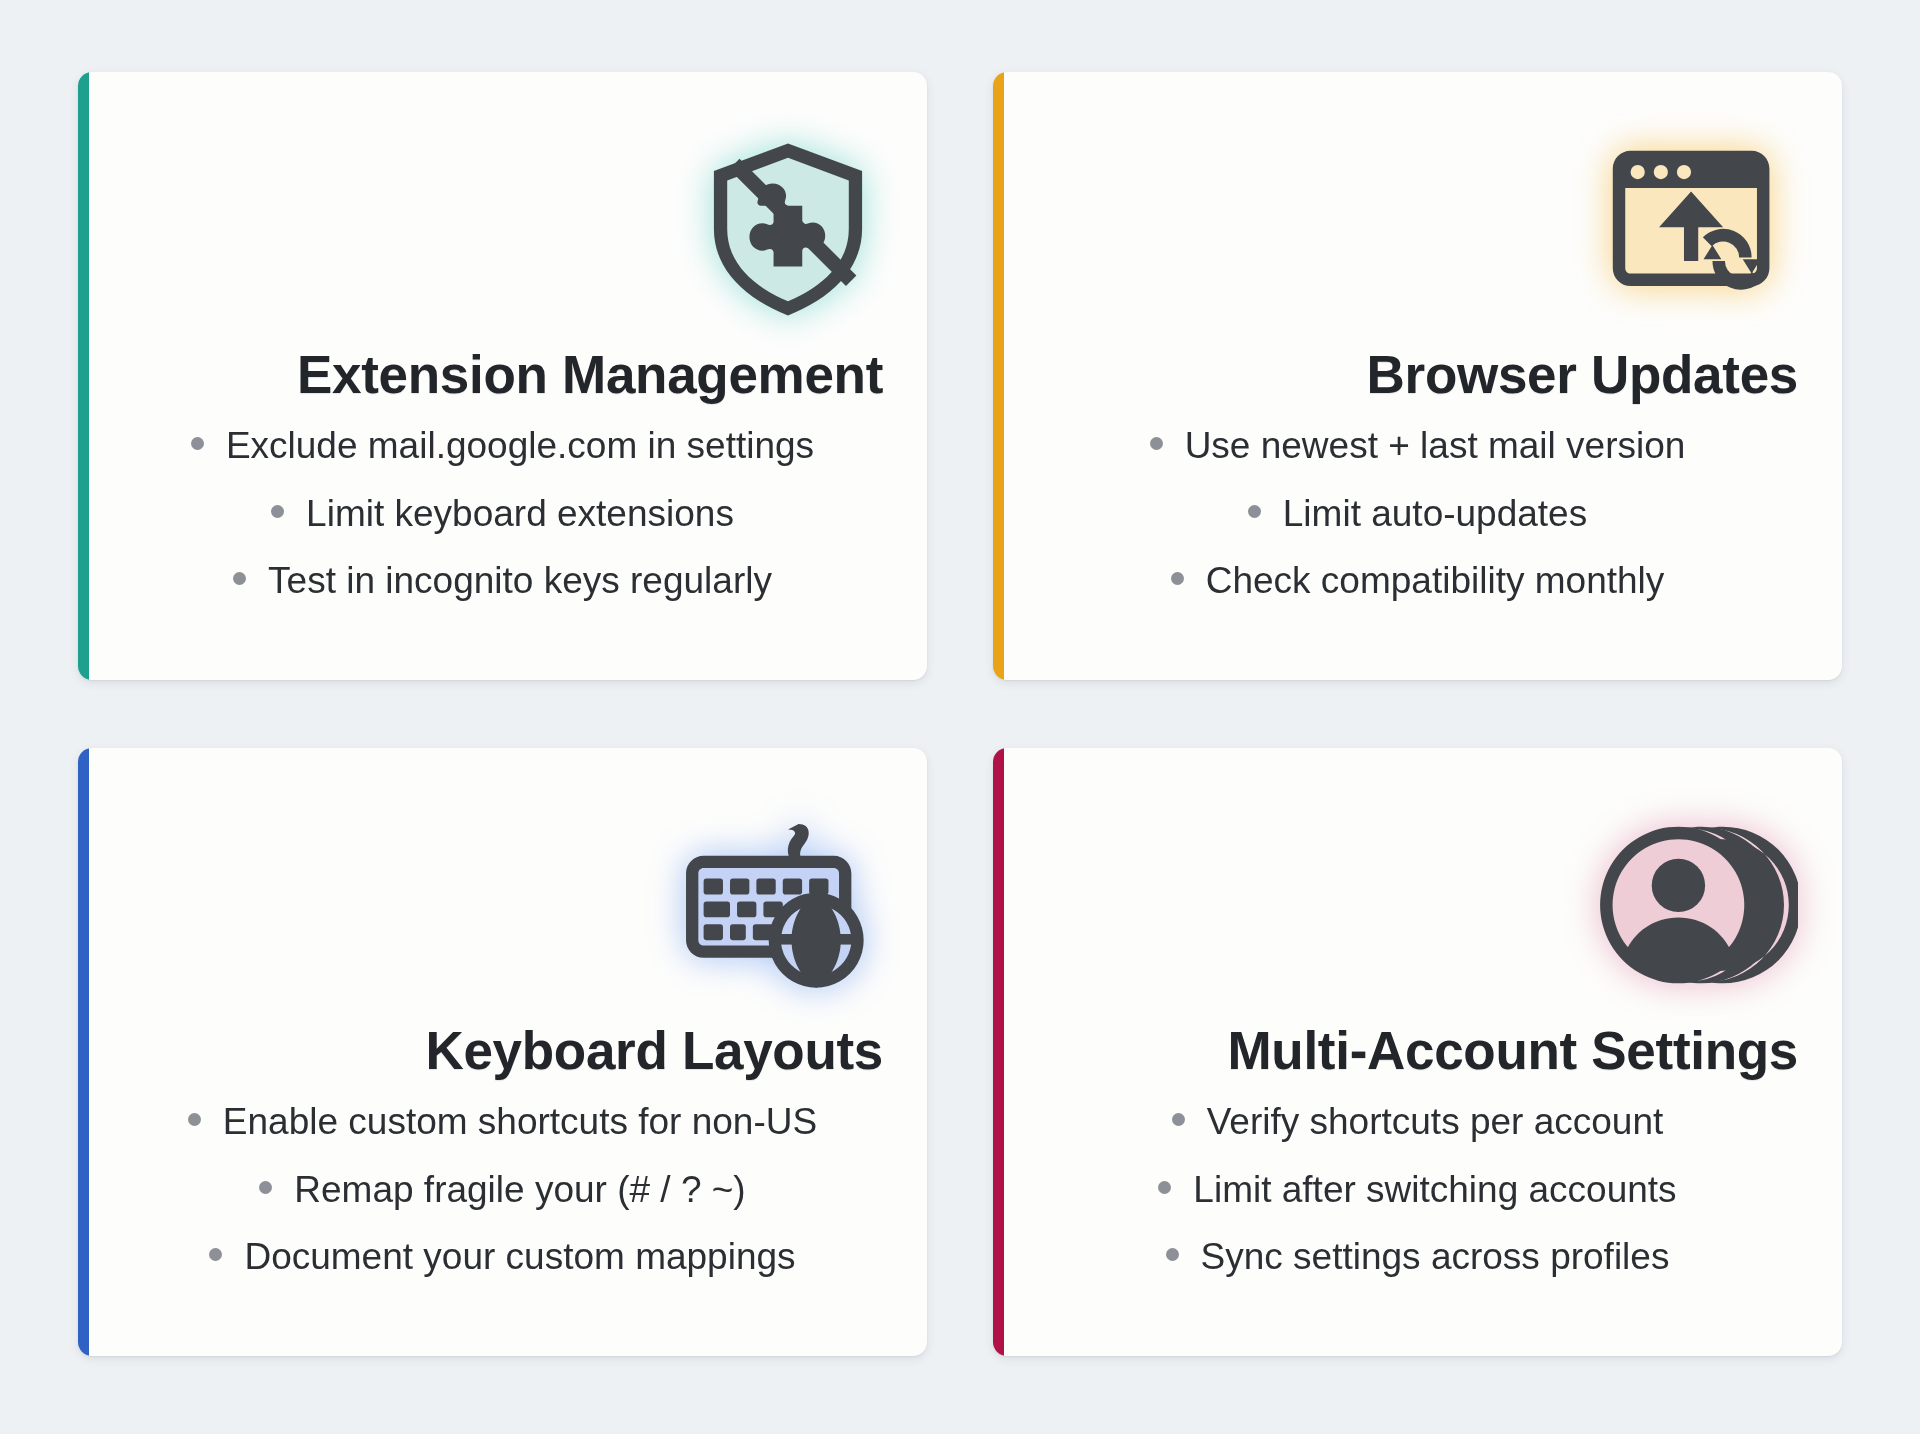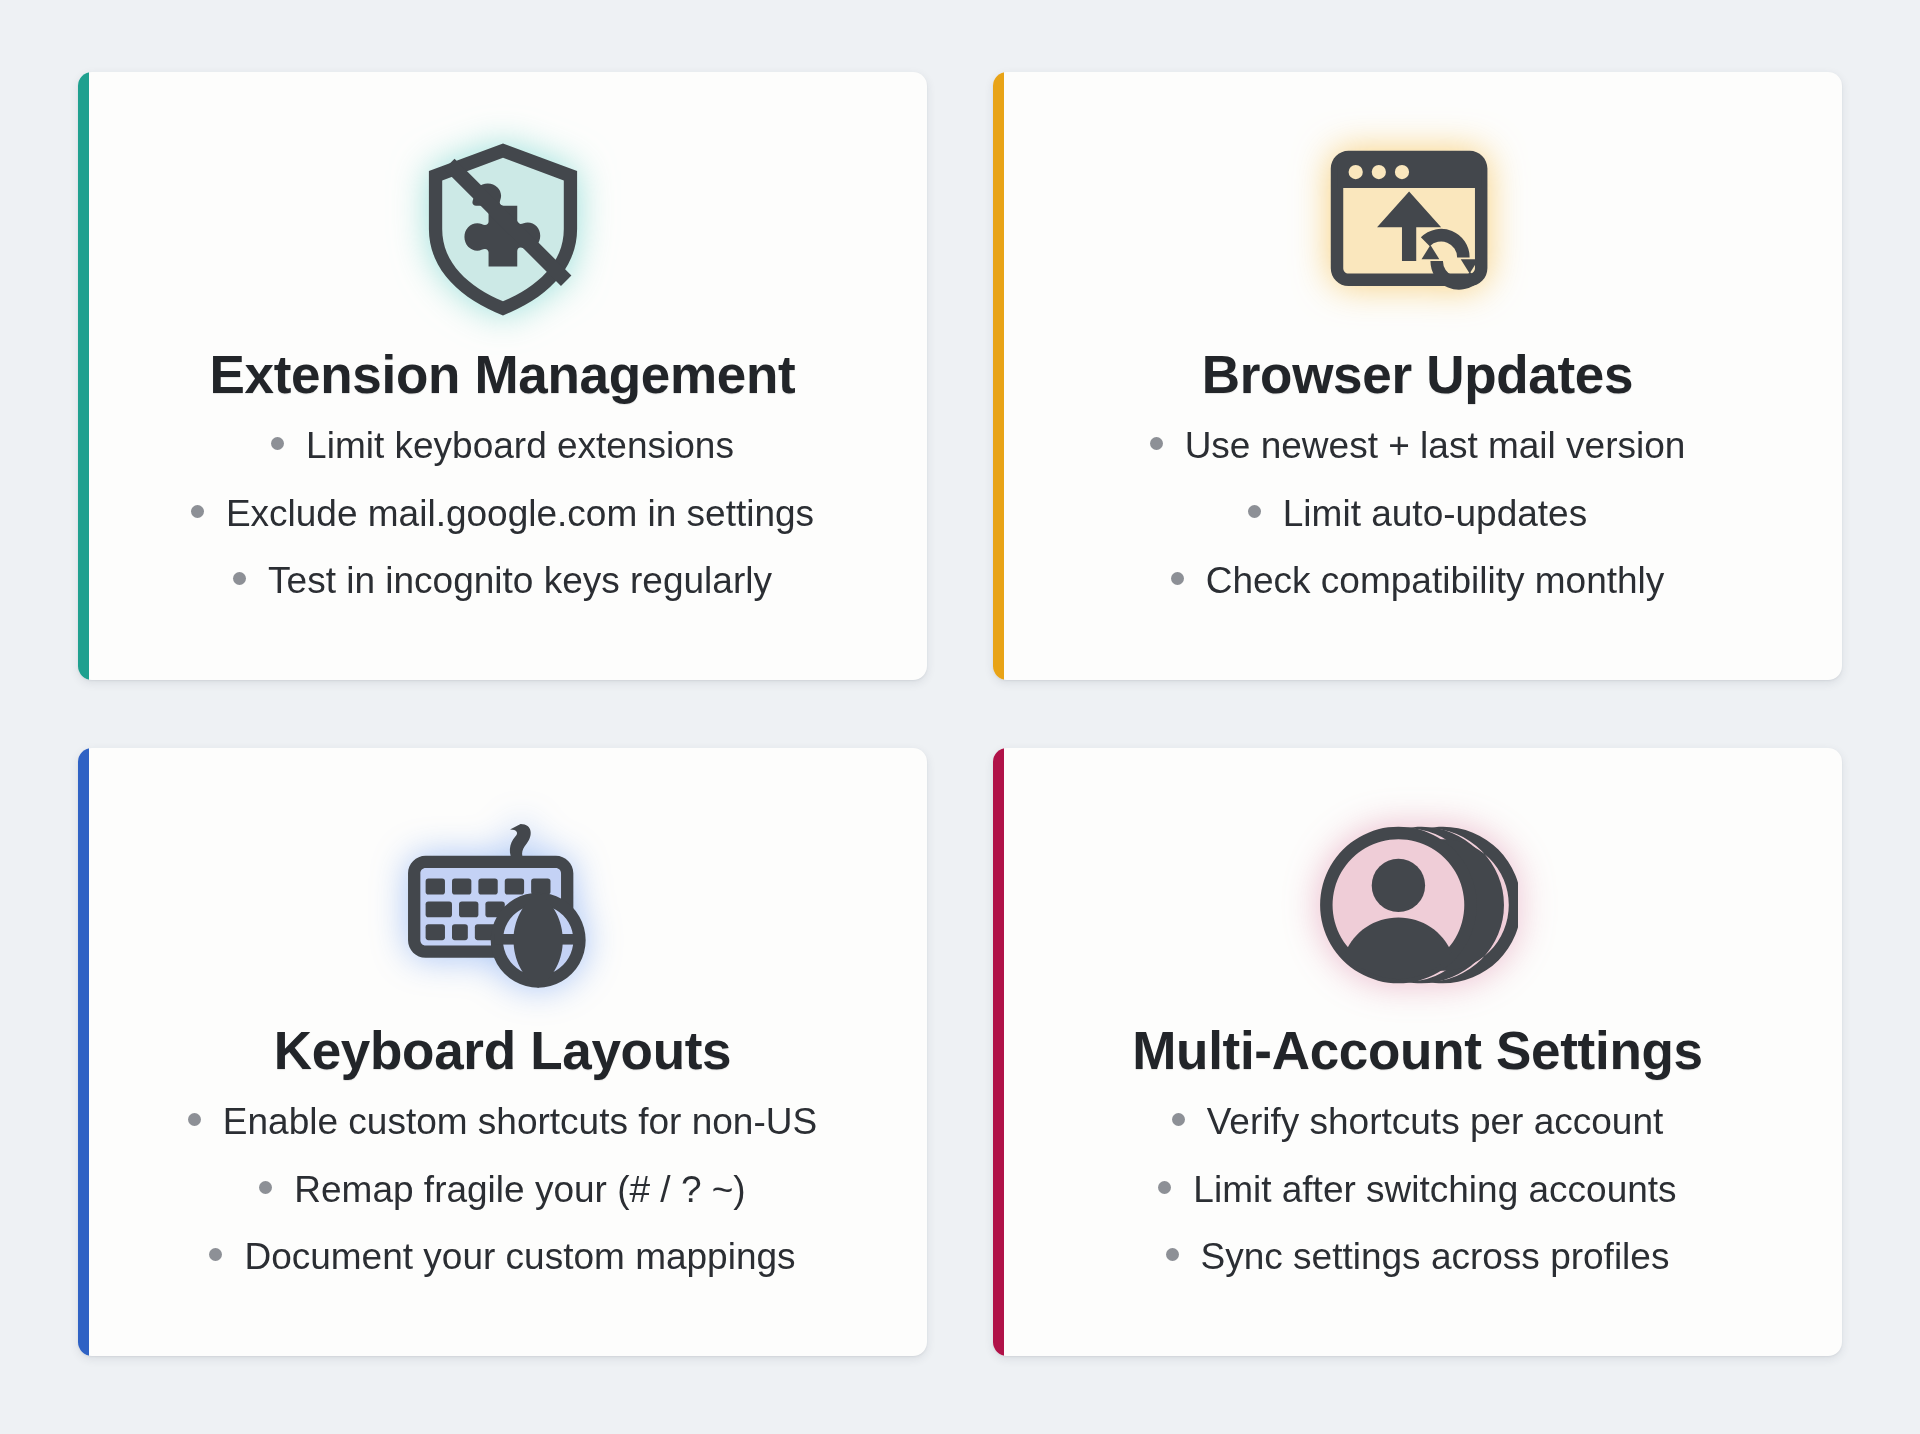--- a/index.html
+++ b/index.html
@@ -28,21 +28,21 @@
 
   .card {
     position: relative;
     background: #fdfdfc;
     border-radius: 14px;
     box-shadow: 0 3px 10px rgba(40, 52, 70, 0.10),
                 0 1px 2px rgba(40, 52, 70, 0.07);
     overflow: hidden;
     display: flex;
     flex-direction: column;
-    align-items: center;
+    align-items: flex-end;
     padding: 52px 44px 40px 44px;
     box-sizing: border-box;
   }
   .card::before {
     content: "";
     position: absolute;
     left: 0;
     top: 0;
     bottom: 0;
     width: 11px;
@@ -136,25 +136,25 @@
                              c1.8 0 2.8 0.9 4 0.9 c1.1 0 1.9 -0.8 1.9 -1.9 V37.7 h-6.6 c-1.1 0 -1.9 -0.7 -1.9 -1.7
                              c0 -1.1 0.8 -2 0.8 -3.5 C34.7 29 38 26 42 26 Z"></path>
 
         <path class="ink" d="M19 18.5 L24.5 13 L86 74.5 L80.5 80 Z"></path>
       </svg>
     </div>
     <div class="card-title">Extension Management</div>
     <ul class="bullets">
       <li>
         <span class="bullet-dot"></span>
+        <span>Exclude mail.google.com in settings</span>
+      </li>
+      <li>
+        <span class="bullet-dot"></span>
         <span>Limit keyboard extensions</span>
-      </li>
-      <li>
-        <span class="bullet-dot"></span>
-        <span>Exclude mail.google.com in settings</span>
       </li>
       <li>
         <span class="bullet-dot"></span>
         <span>Test in incognito keys regularly</span>
       </li>
     </ul>
   </div>
 
   <div class="card card-1" style="--accent: #e8a317;">
     <div class="icon-wrap">

